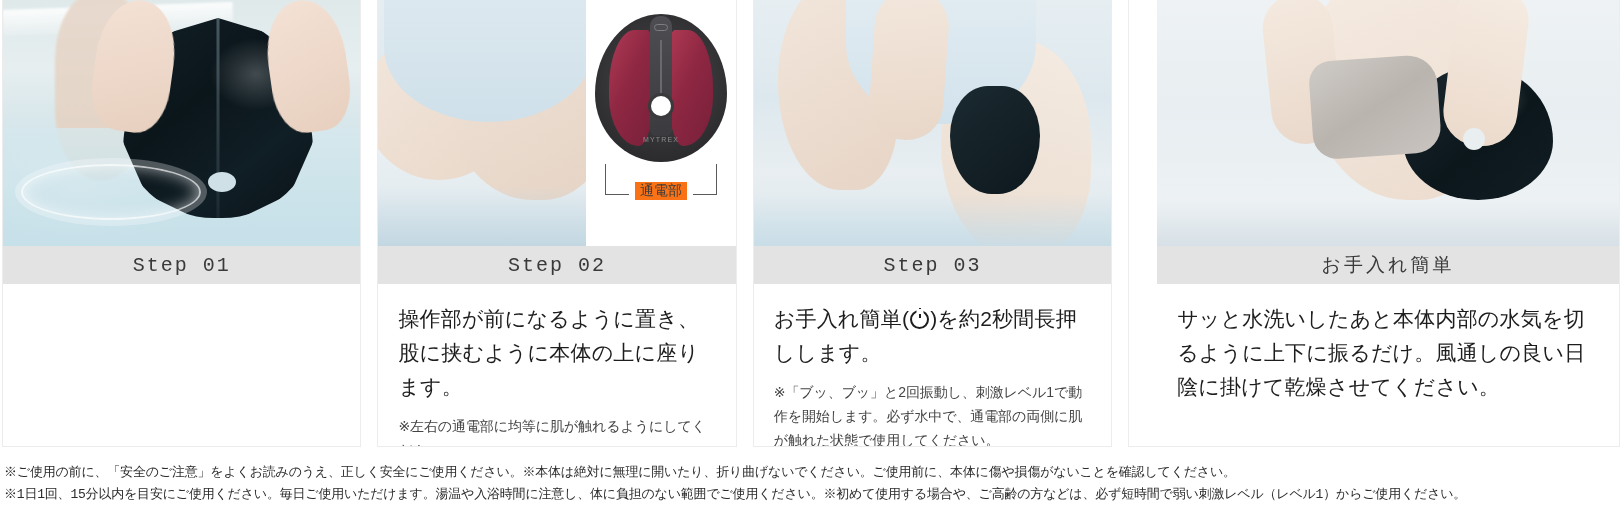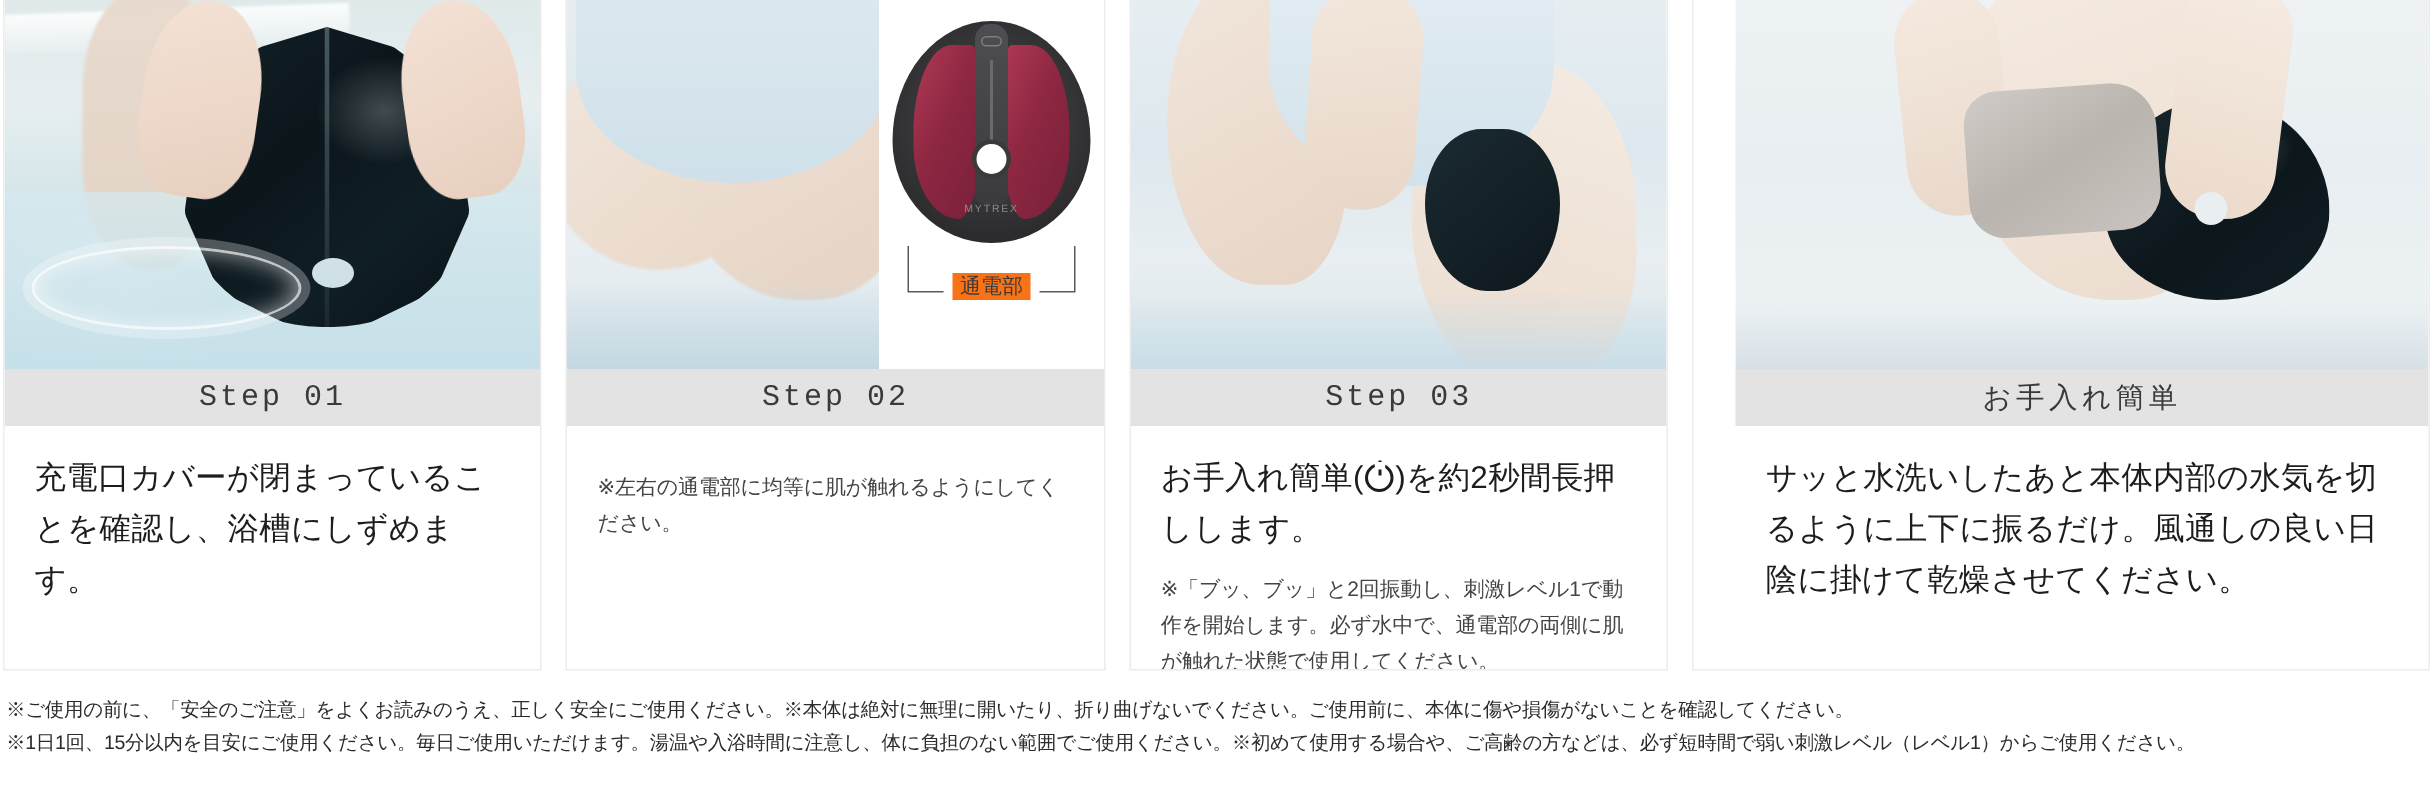--- a/index.html
+++ b/index.html
@@ -321,21 +321,21 @@
     font-family: "Liberation Sans", "DejaVu Sans", sans-serif;
   }
 
   
   .footer {
     padding: 14px 4px 0 4px;
     font-size: 13px;
     line-height: 1.72;
     color: #2b2b2b;
     letter-spacing: -.2px;
-    font-family: Liberation Sans, sans-serif;
+    font-family: Liberation Mono, monospace;
   }
   .footer p { white-space: nowrap; }
 </style>
 </head>
 <body>
 
 <div class="board">
 
   <div class="cards-row">
 
@@ -345,23 +345,20 @@
         <div class="leg"></div>
         <div class="waterline"></div>
         <div class="device"></div>
         <div class="hole"></div>
         <div class="hand-l"></div>
         <div class="hand-r"></div>
         <div class="ripple"></div>
       </div>
       <div class="step-band">
         <span class="step-title">Step 01</span>
-      </div>
-      <div class="card-body">
-        <div class="lead">充電口カバーが閉まっていることを確認し、浴槽にしずめます。</div>
       </div>
     </div>
 
     <div class="card c2">
       <div class="photo ph2">
         <div class="ph2-left">
           <div class="thigh-a"></div>
           <div class="thigh-b"></div>
           <div class="short"></div>
           <div class="shadow"></div>
@@ -383,20 +380,21 @@
             <div class="bar-l"></div>
             <div class="bar-r"></div>
             <div class="clabel">通電部</div>
           </div>
         </div>
       </div>
       <div class="step-band">
         <span class="step-title">Step 02</span>
       </div>
       <div class="card-body">
+        <div class="lead">操作部が前になるように置き、股に挟むように本体の上に座ります。</div>
         <div class="note">※左右の通電部に均等に肌が触れるようにしてください。</div>
       </div>
     </div>
 
     <div class="card c3">
       <div class="photo ph3">
         <div class="leg-a"></div>
         <div class="leg-b"></div>
         <div class="short3"></div>
         <div class="arm"></div>

